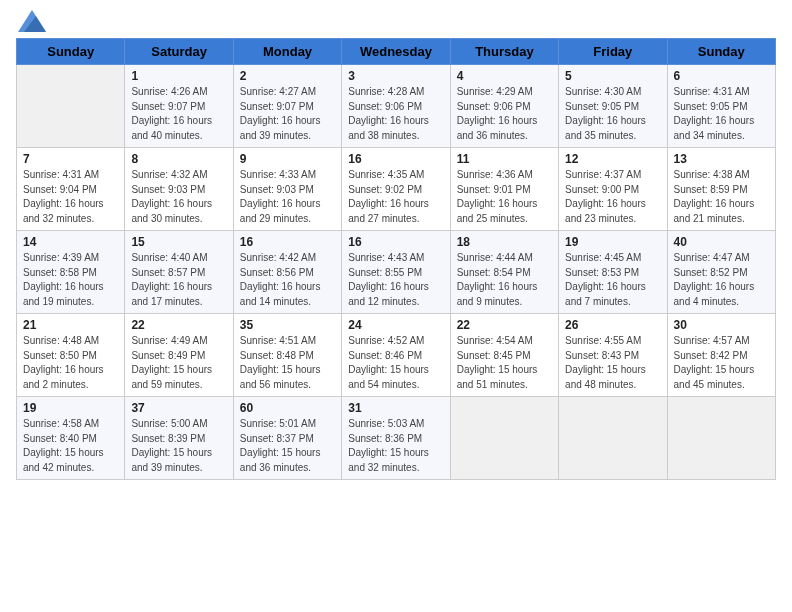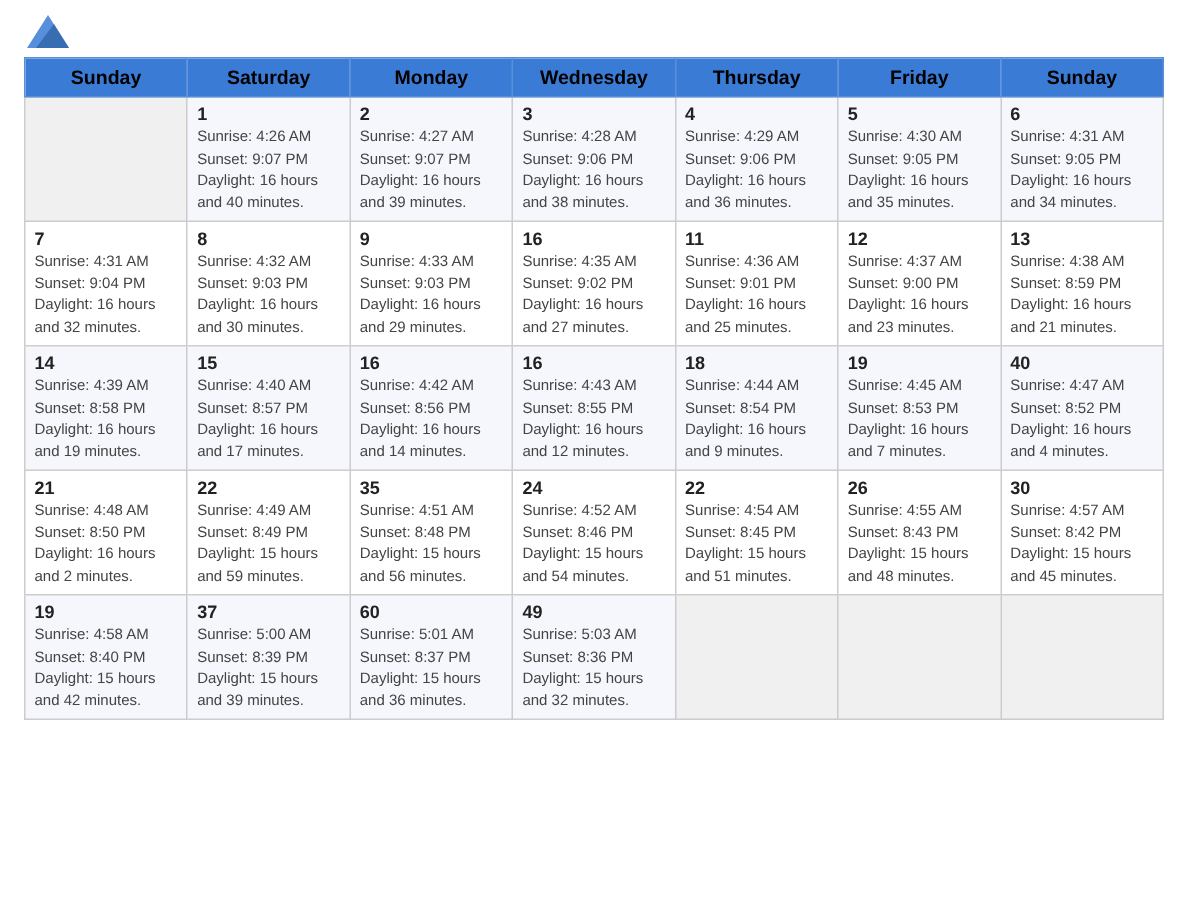--- a/index.html
+++ b/index.html
@@ -258,21 +258,21 @@
           </td>
           <td>
             <div class="day-number">37</div>
             <div class="day-info">Sunrise: 5:00 AM<br>Sunset: 8:39 PM<br>Daylight: 15 hours and 39 minutes.</div>
           </td>
           <td>
             <div class="day-number">60</div>
             <div class="day-info">Sunrise: 5:01 AM<br>Sunset: 8:37 PM<br>Daylight: 15 hours and 36 minutes.</div>
           </td>
           <td>
-            <div class="day-number">49</div>
+            <div class="day-number">31</div>
             <div class="day-info">Sunrise: 5:03 AM<br>Sunset: 8:36 PM<br>Daylight: 15 hours and 32 minutes.</div>
           </td>
           <td class="empty-cell"></td>
           <td class="empty-cell"></td>
           <td class="empty-cell"></td>
         </tr>
       </tbody>
   </table>
 </div>
 

